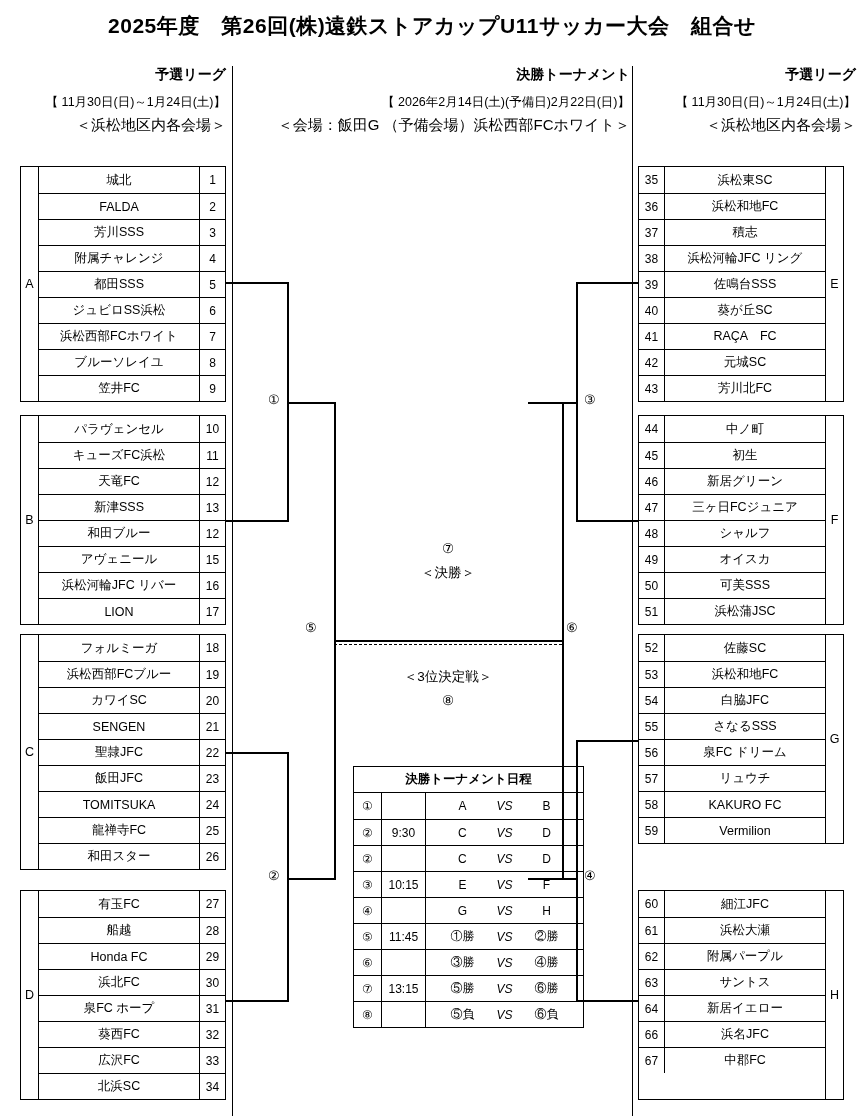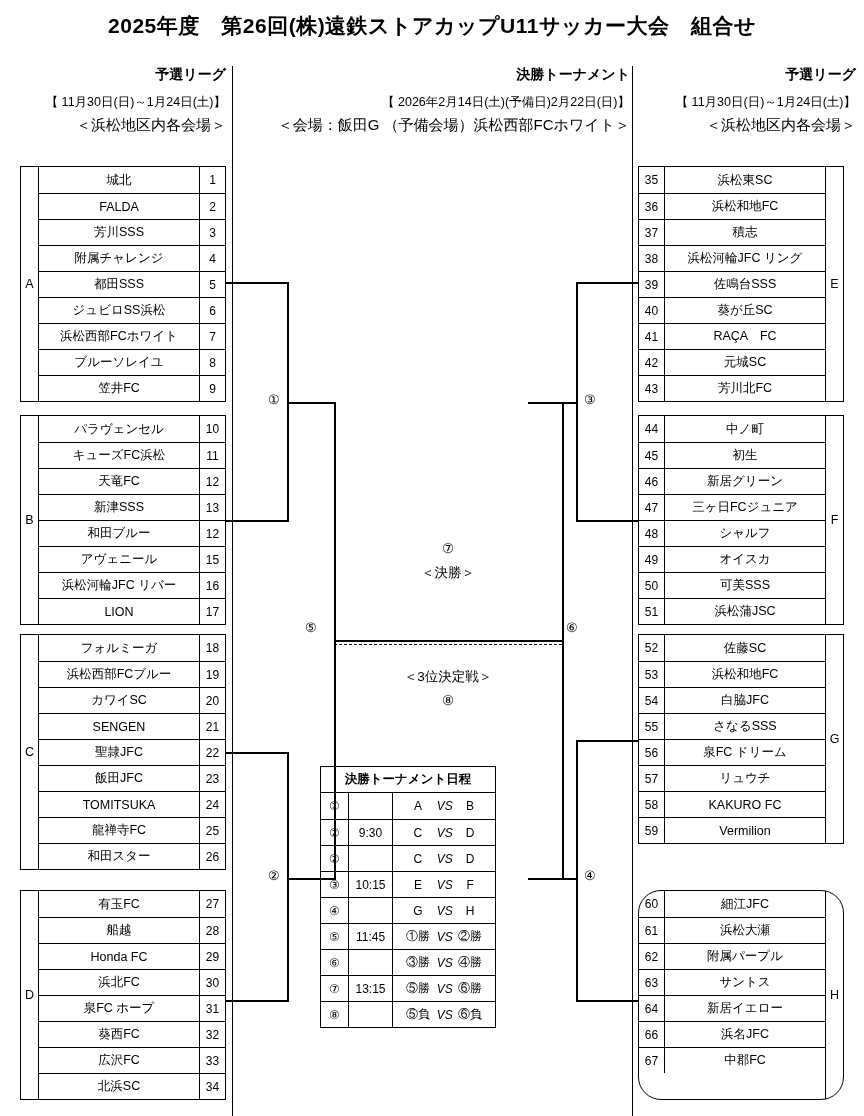--- a/index.html
+++ b/index.html
@@ -115,23 +115,23 @@
     position: absolute;
     text-align: center;
     font-size: 13.5px;
     white-space: nowrap;
   }
 
   
   #sched {
     position: absolute;
     border: 1.5px solid #000;
-    left: 320px;
+    left: 353px;
     top: 766px;
-    width: 176px;
+    width: 231px;
   }
   #sched .srow { display: flex; height: 26px; }
   #sched .srow + .srow { border-top: 1px solid #000; }
   #sched .shead {
     height: 26px;
     display: flex;
     align-items: center;
     justify-content: center;
     font-size: 12.5px;
     font-weight: bold;
@@ -461,21 +461,21 @@
         <div class="tname">KAKURO FC</div>
       </div>
     <div class="trow">
         <div class="tnum">59</div>
         <div class="tname">Vermilion</div>
       </div>
   </div>
   <div class="glabel" style="left:auto; right:0; width:18px; border-right:none; border-left:1px solid #000;">G</div>
 </div>
 
-<div class="group right" style="left:638px; top:890px; width:206px; height:210px;border-radius:23px;">
+<div class="group right" style="left:638px; top:890px; width:206px; height:210px;">
   <div class="rows" style="left:0; width:186px;">
     <div class="trow">
         <div class="tnum">60</div>
         <div class="tname">細江JFC</div>
       </div>
     <div class="trow">
         <div class="tnum">61</div>
         <div class="tname">浜松大瀬</div>
       </div>
     <div class="trow">

